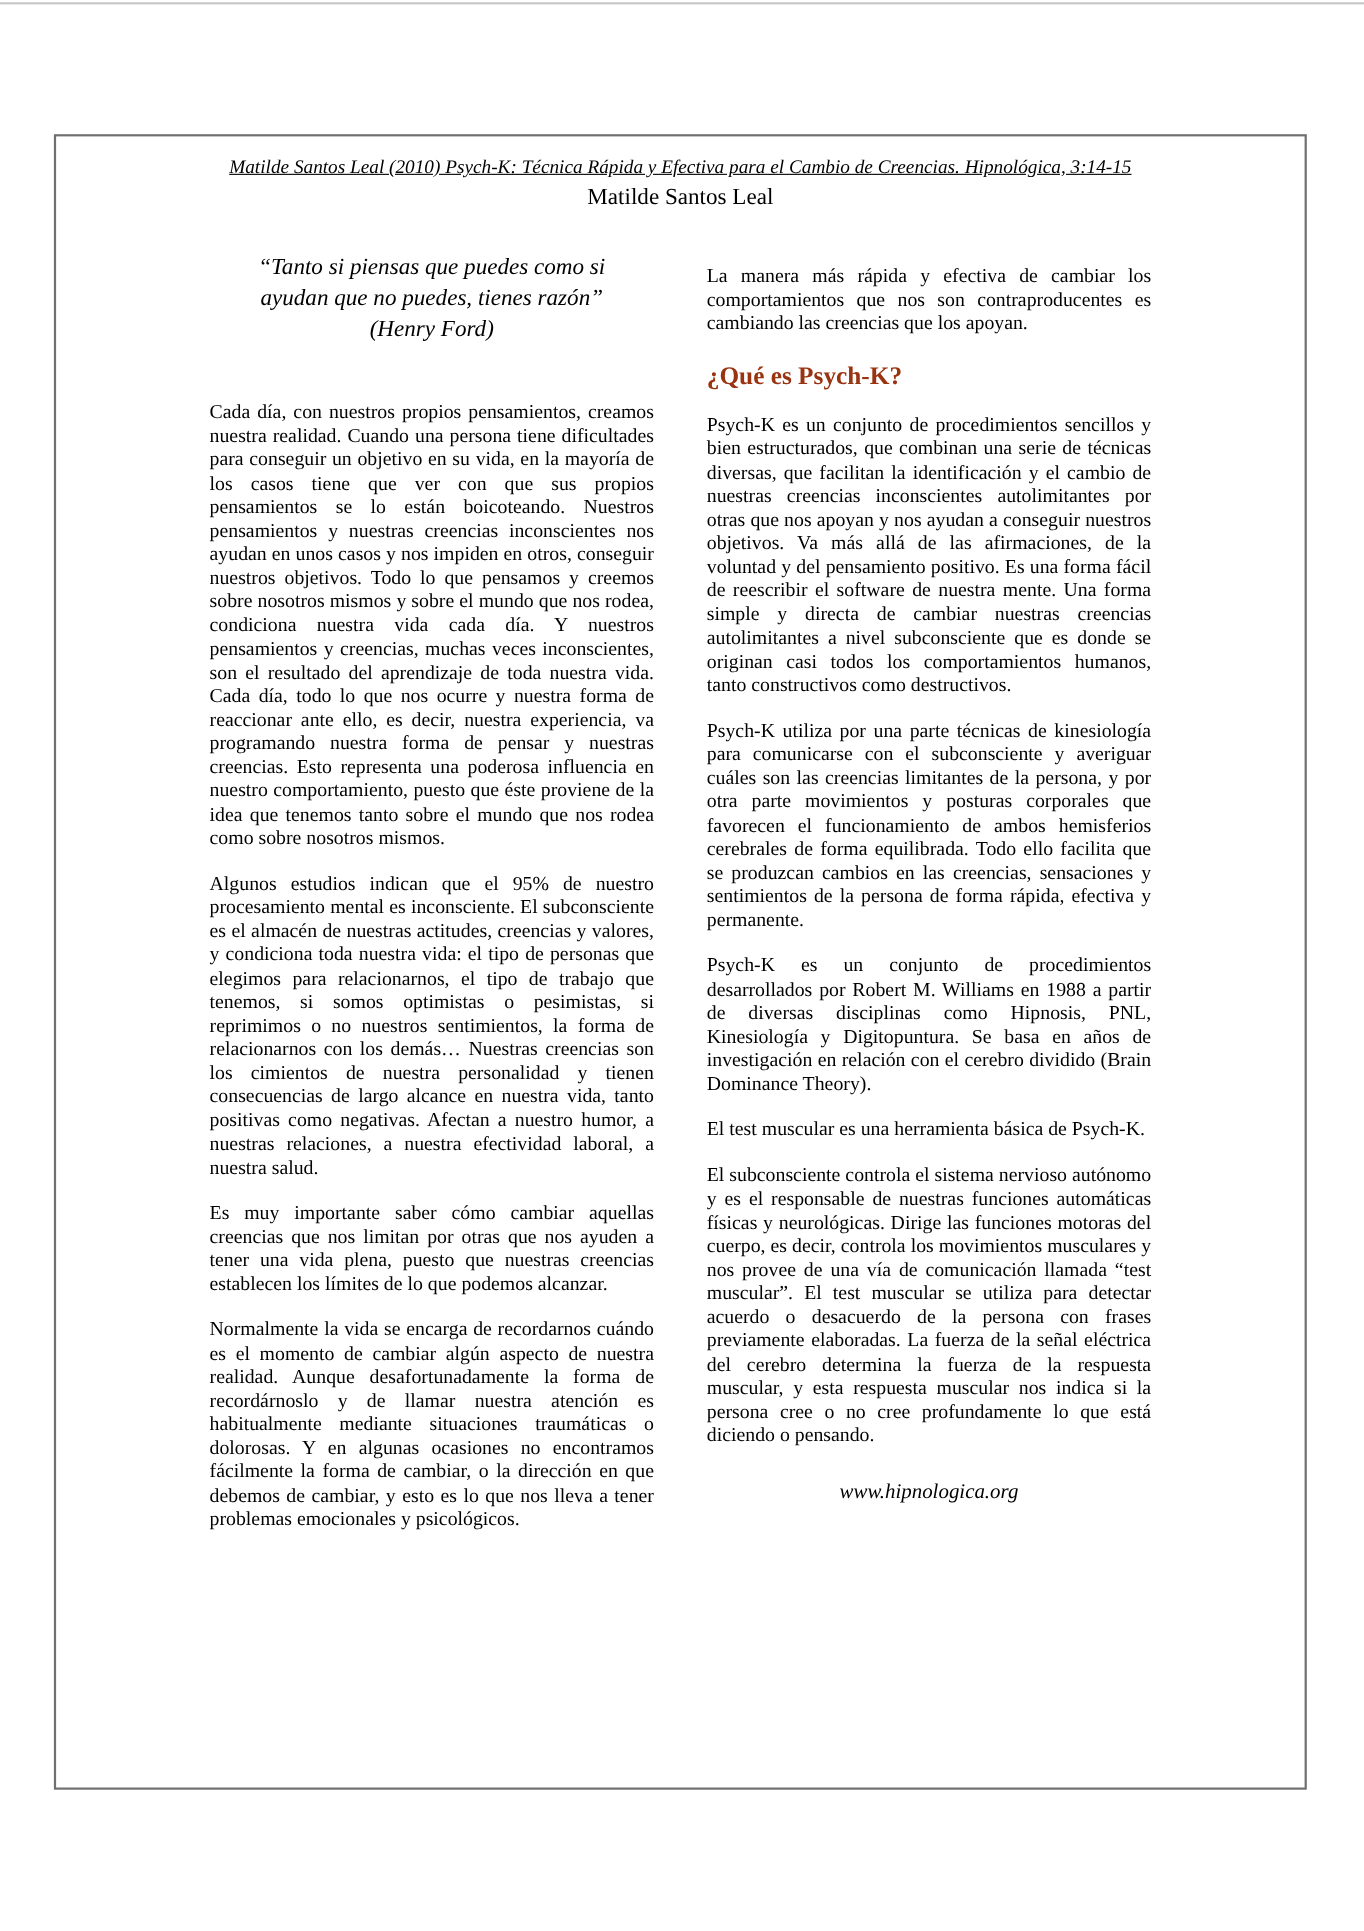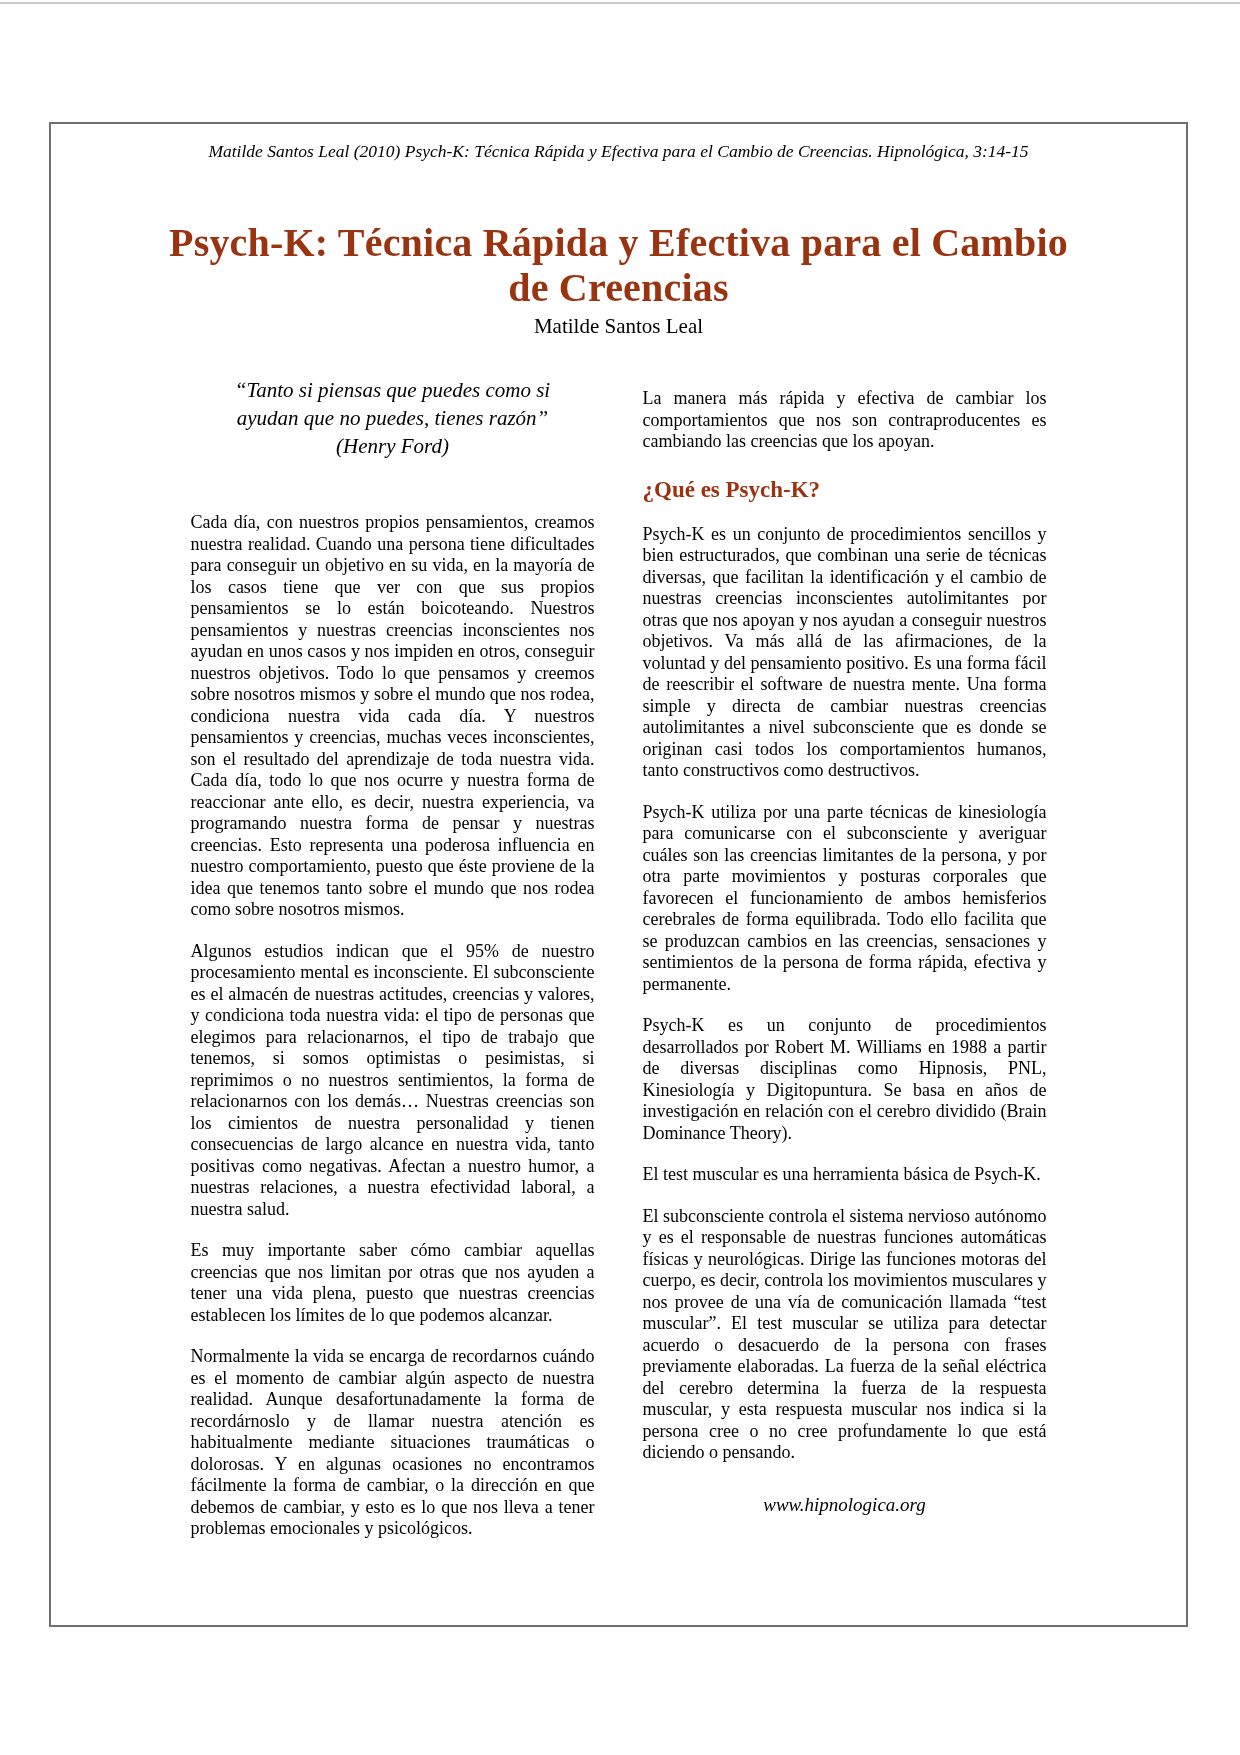--- a/index.html
+++ b/index.html
@@ -24,20 +24,21 @@
     background: #ffffff;
     overflow: hidden;
     box-sizing: border-box;
   }
   .citation {
     margin-top: 17px;
     text-align: center;
     font-style: italic;
     font-size: 17.5px;
     line-height: 1.2;
+    text-decoration: underline;
   }
   .title-block { margin-top: 58px; }
   .title-line {
     text-align: center;
     color: var(--accent);
     font-weight: bold;
     font-size: 40px;
     line-height: 1.13;
     letter-spacing: 0.2px;
   }
@@ -86,24 +87,20 @@
 </style>
 </head>
 <body>
 
 <div class="screen-top-edge"></div>
 
 <div class="page">
 
   <div class="citation">Matilde Santos Leal  (2010) Psych-K: Técnica Rápida y Efectiva para el Cambio de Creencias. Hipnológica, 3:14-15</div>
 
-  <div class="title-block">
-    <div class="title-line">Psych-K: Técnica Rápida y Efectiva para el Cambio</div>
-    <div class="title-line">de Creencias</div>
-  </div>
 
   <div class="author">Matilde Santos Leal</div>
 
   <div class="columns">
 
     <div class="col col-left">
       <div class="epigraph">
         <div>“Tanto si piensas que puedes como si</div>
         <div>ayudan que no puedes, tienes razón”</div>
         <div>(Henry Ford)</div>

